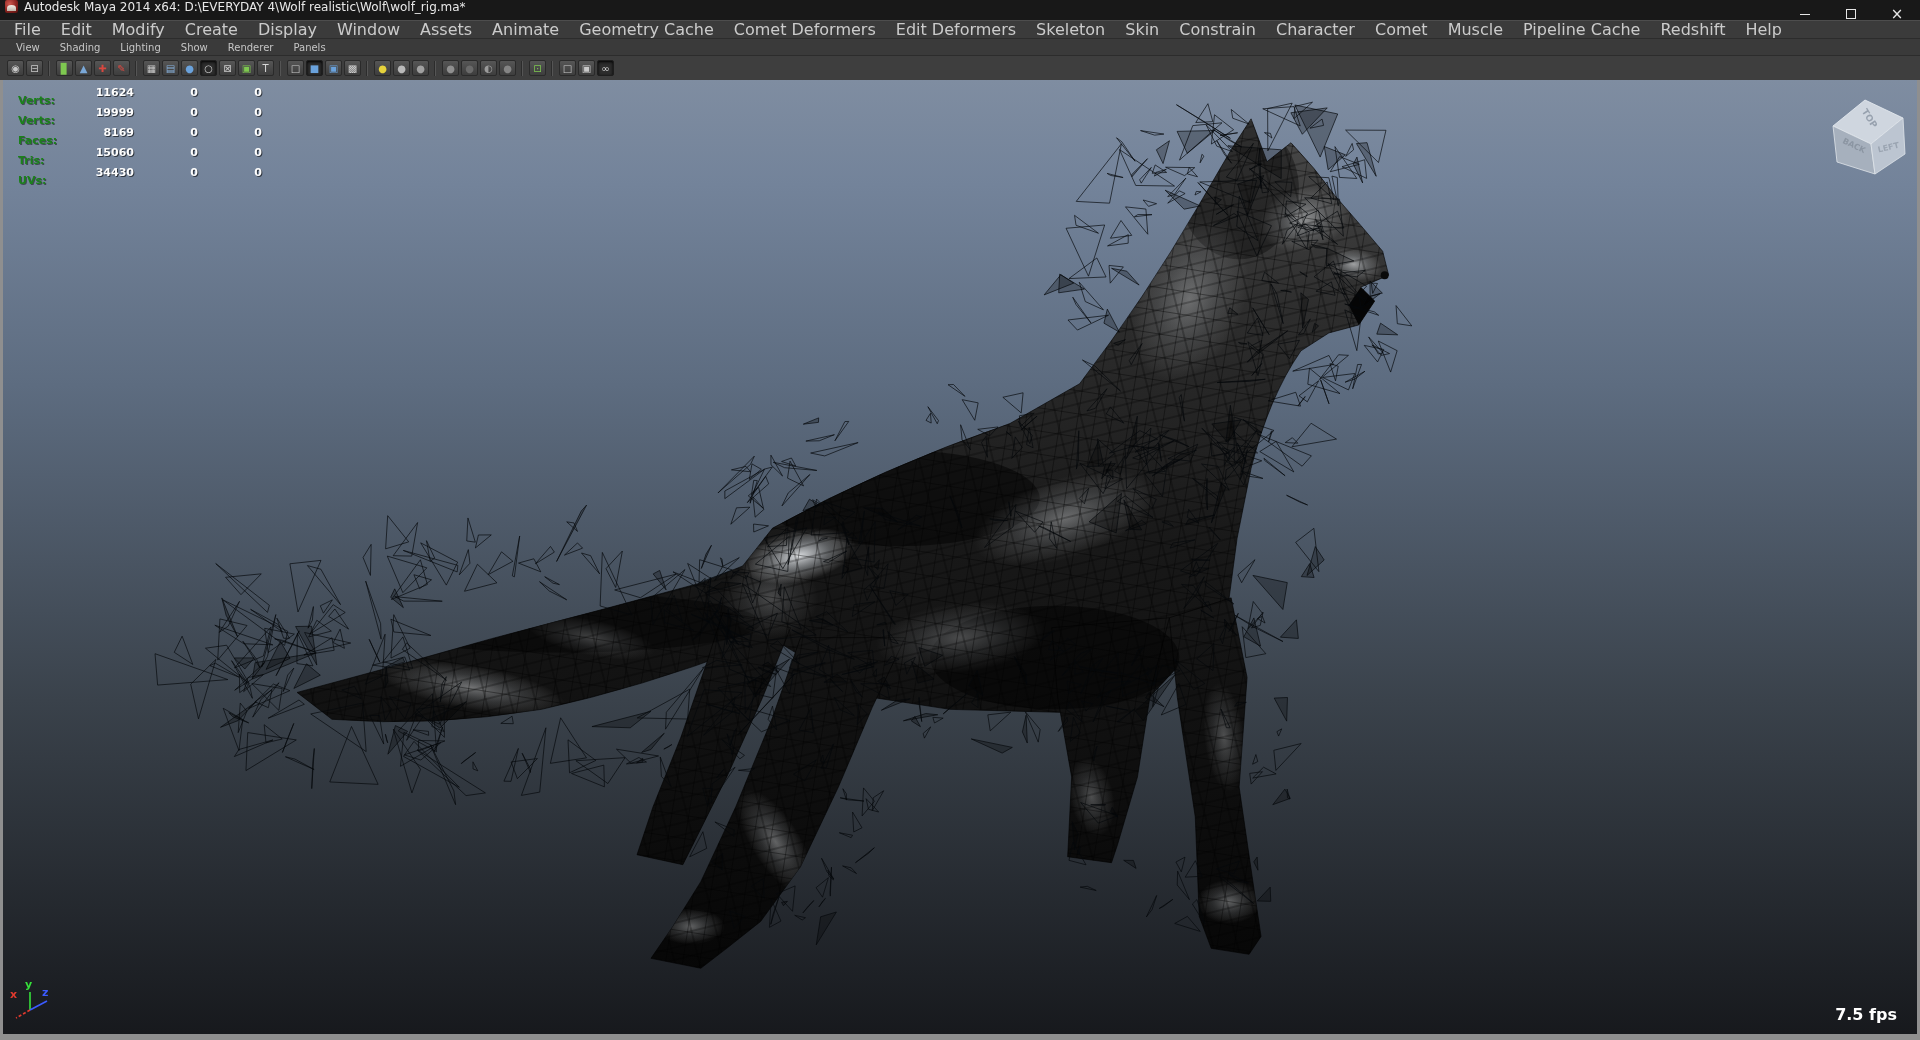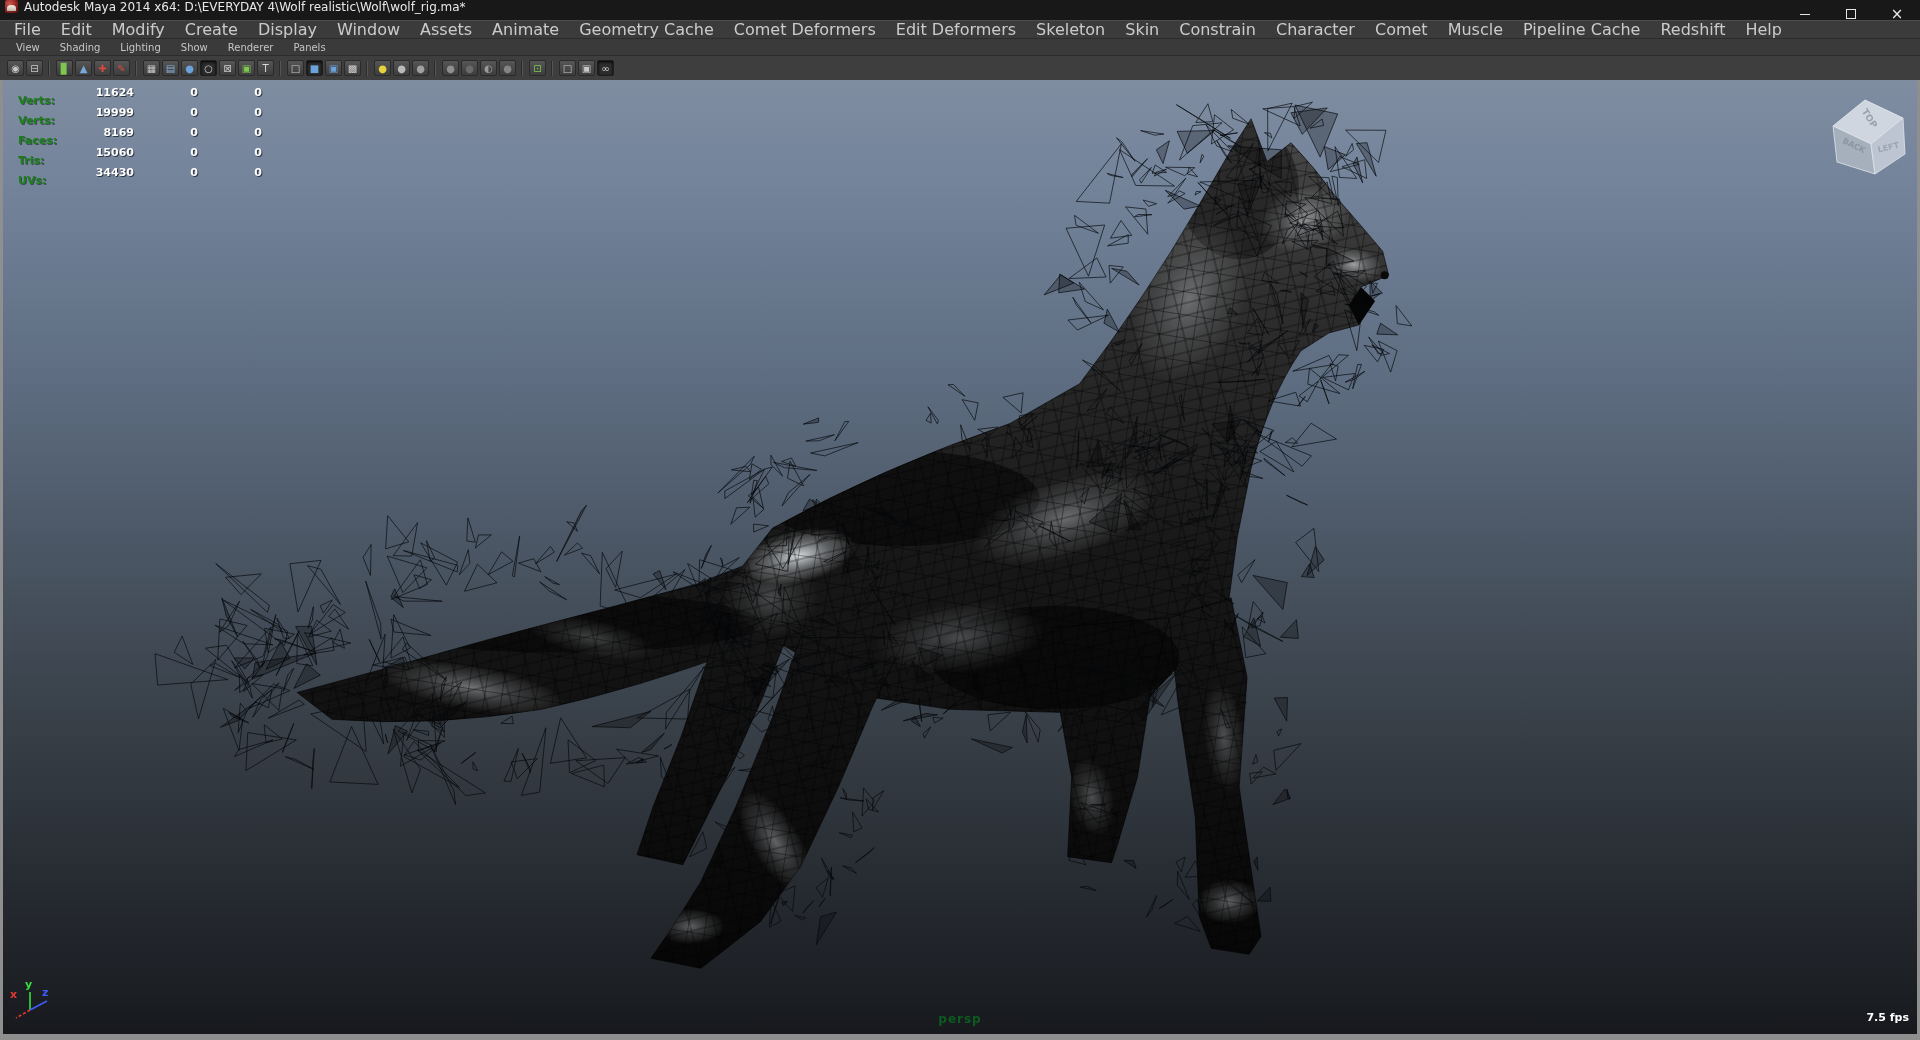--- a/index.html
+++ b/index.html
@@ -54,21 +54,21 @@
   .hud{position:absolute;left:15px;top:2px;font-size:11px;font-weight:bold;}
   .hud-row{display:flex;height:20px;align-items:center;}
   .hud-label{width:58px;color:#1b811b;text-shadow:1px 1px 0 rgba(0,0,0,.45);margin-top:16px;}
   .hud-val{width:58px;text-align:right;color:#fdfdfd;text-shadow:1px 1px 0 rgba(0,0,0,.6);}
   .hud-c2,.hud-c3{width:64px;text-align:right;color:#fdfdfd;text-shadow:1px 1px 0 rgba(0,0,0,.6);}
 
   .viewcube{position:absolute;left:1818px;top:10px;}
   .axis-widget{position:absolute;left:4px;bottom:8px;}
   .persp-label{position:absolute;left:0;right:0;bottom:8px;text-align:center;
                color:#0c5c20;font-size:12px;font-weight:bold;letter-spacing:1px;}
-  .fps-label{position:absolute;right:8px;bottom:10px;color:#fff;font-size:11px;font-weight:bold;}
+  .fps-label{position:absolute;right:20px;bottom:10px;color:#fff;font-size:16px;font-weight:bold;}
 </style>
 </head>
 <body>
 
 <div class="titlebar">
   <span class="maya-logo"></span>
   <span class="title-text">Autodesk Maya 2014 x64: D:\EVERYDAY 4\Wolf realistic\Wolf\wolf_rig.ma*</span>
   <div class="winbtns">
     <div class="winbtn">
         <span class="glyph-min"></span>
@@ -883,15 +883,14 @@
 
   <svg class="axis-widget" width="55" height="50" viewBox="0 0 55 50">
     <line x1="23" y1="34" x2="23" y2="16" stroke="#35e03a" stroke-width="1.6"></line>
     <line x1="23" y1="34" x2="9" y2="42" stroke="#e03a2e" stroke-width="1.6" stroke-dasharray="3 2"></line>
     <line x1="23" y1="34" x2="40" y2="25" stroke="#3b5bff" stroke-width="1.6"></line>
     <text x="3" y="22" font-size="11" font-weight="bold" fill="#e03a2e">x</text>
     <text x="18" y="12" font-size="11" font-weight="bold" fill="#35e03a">y</text>
     <text x="35" y="20" font-size="11" font-weight="bold" fill="#3b5bff">z</text>
   </svg>
 
-  <div class="persp-label">persp</div>
   <div class="fps-label">7.5 fps</div>
 </div>
 
 </body></html>

